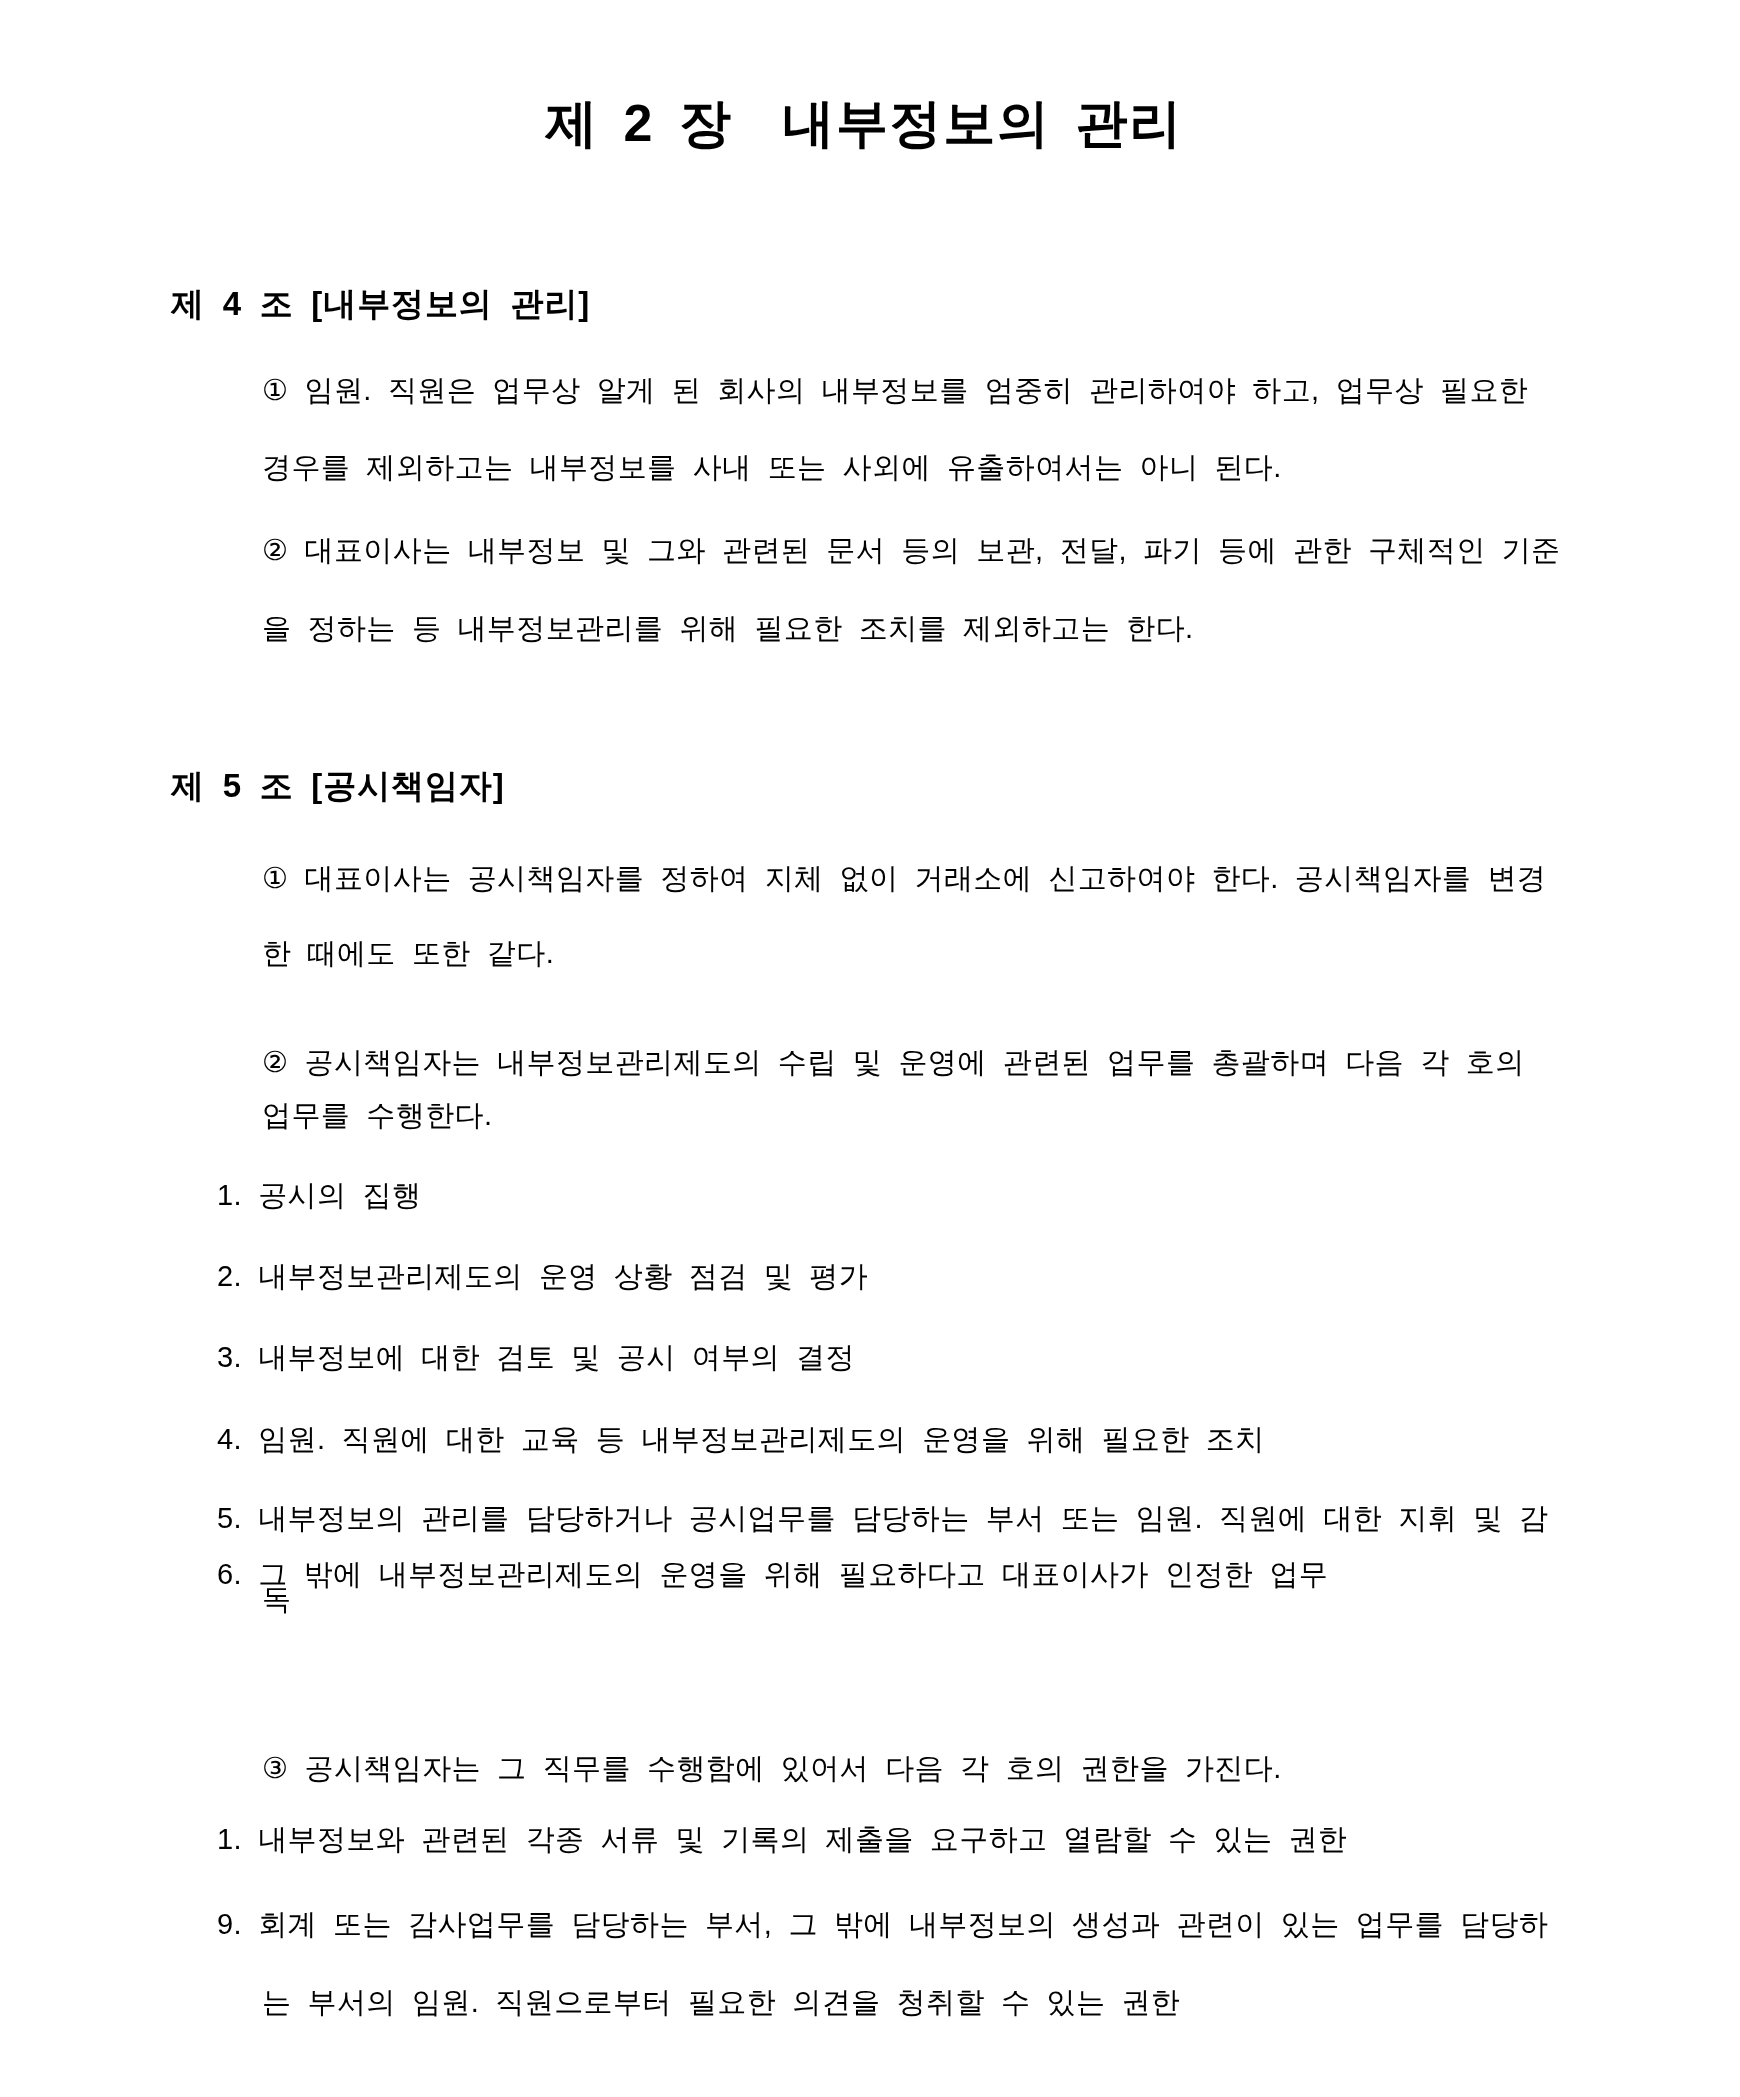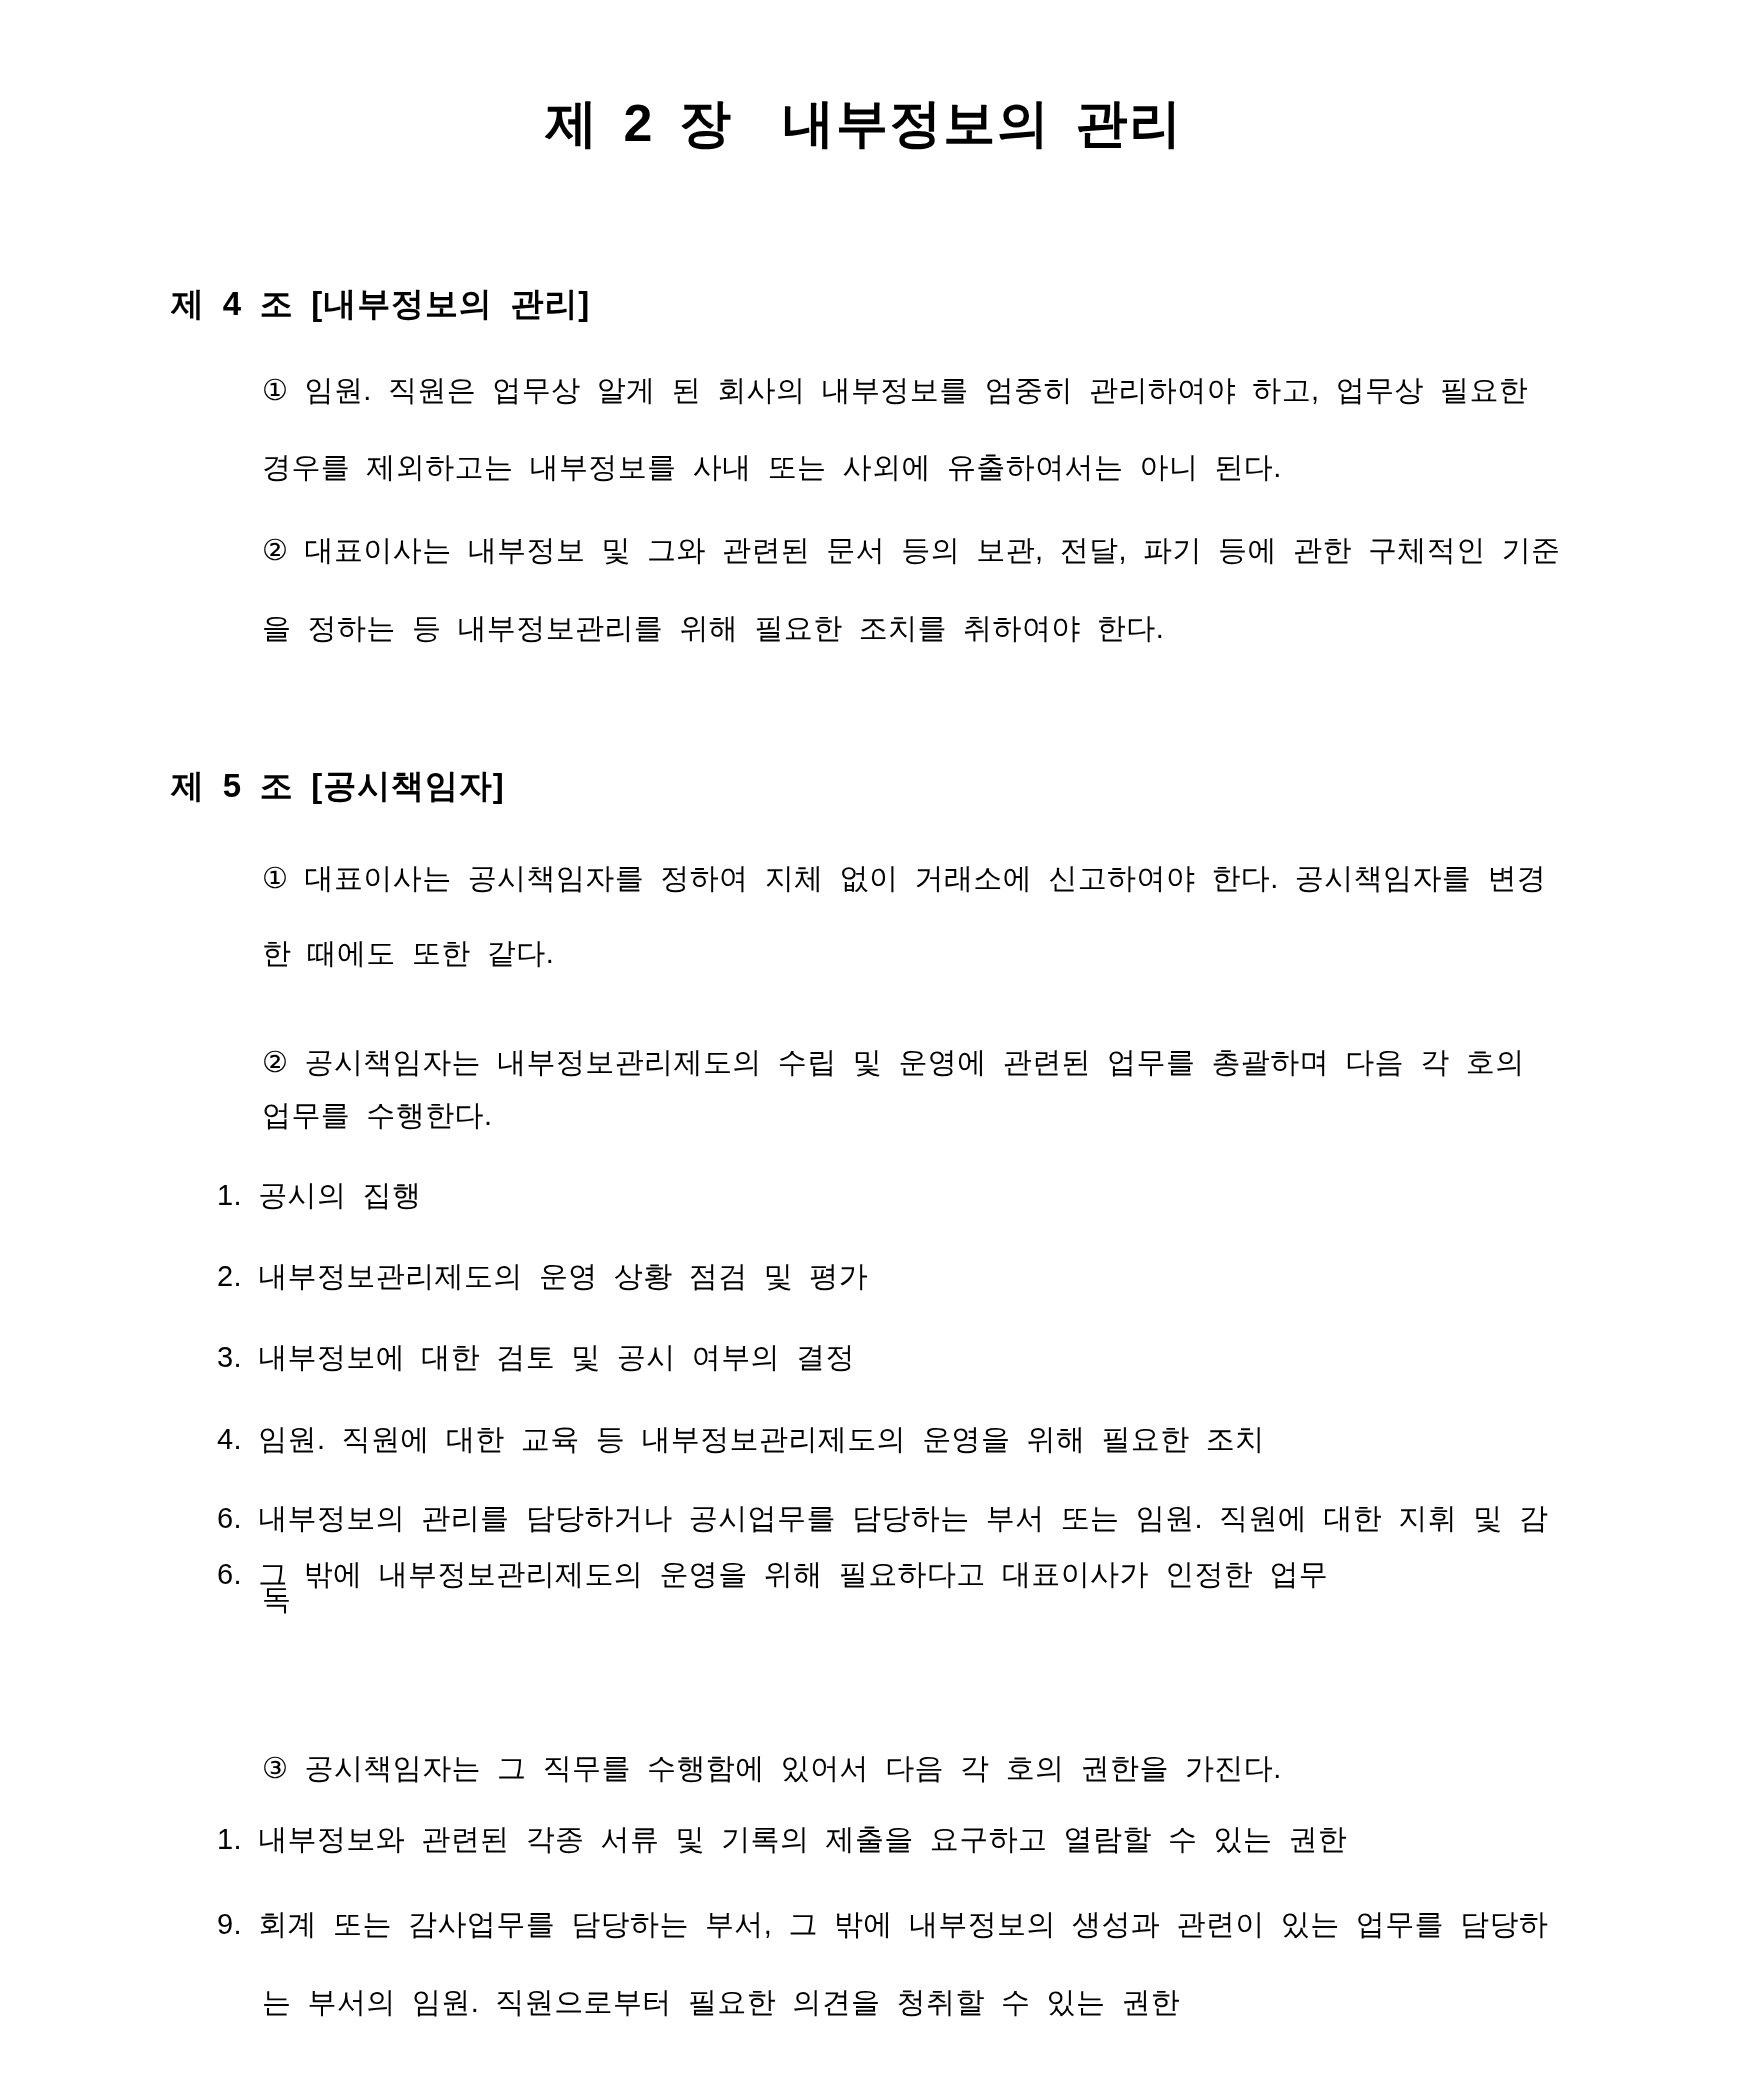--- a/index.html
+++ b/index.html
@@ -52,34 +52,34 @@
 
 <div class="page">
 
   <div class="title">제 2 장  내부정보의 관리</div>
 
   <div class="ln heading indent-heading" style="top:286px">제 4 조 [내부정보의 관리]</div>
 
   <div class="ln indent-clause" style="top:372px">① 임원. 직원은 업무상 알게 된 회사의 내부정보를 엄중히 관리하여야 하고, 업무상 필요한</div>
   <div class="ln indent-clause" style="top:449px">경우를 제외하고는 내부정보를 사내 또는 사외에 유출하여서는 아니 된다.</div>
   <div class="ln indent-clause" style="top:532px">② 대표이사는 내부정보 및 그와 관련된 문서 등의 보관, 전달, 파기 등에 관한 구체적인 기준</div>
-  <div class="ln indent-clause" style="top:610px">을 정하는 등 내부정보관리를 위해 필요한 조치를 취하여야 한다.</div>
+  <div class="ln indent-clause" style="top:610px">을 정하는 등 내부정보관리를 위해 필요한 조치를 제외하고는 한다.</div>
 
   <div class="ln heading indent-heading" style="top:768px">제 5 조 [공시책임자]</div>
 
   <div class="ln indent-clause" style="top:860px">① 대표이사는 공시책임자를 정하여 지체 없이 거래소에 신고하여야 한다. 공시책임자를 변경</div>
   <div class="ln indent-clause" style="top:935px">한 때에도 또한 같다.</div>
   <div class="ln indent-clause" style="top:1044px">② 공시책임자는 내부정보관리제도의 수립 및 운영에 관련된 업무를 총괄하며 다음 각 호의</div>
   <div class="ln indent-clause" style="top:1097px">업무를 수행한다.</div>
 
   <div class="ln indent-item" style="top:1177px">1. 공시의 집행</div>
   <div class="ln indent-item" style="top:1258px">2. 내부정보관리제도의 운영 상황 점검 및 평가</div>
   <div class="ln indent-item" style="top:1339px">3. 내부정보에 대한 검토 및 공시 여부의 결정</div>
   <div class="ln indent-item" style="top:1421px">4. 임원. 직원에 대한 교육 등 내부정보관리제도의 운영을 위해 필요한 조치</div>
-  <div class="ln indent-item" style="top:1500px">6. 내부정보의 관리를 담당하거나 공시업무를 담당하는 부서 또는 임원. 직원에 대한 지휘 및 감</div>
+  <div class="ln indent-item" style="top:1500px">5. 내부정보의 관리를 담당하거나 공시업무를 담당하는 부서 또는 임원. 직원에 대한 지휘 및 감</div>
   <div class="ln indent-clause" style="top:1581px">독</div>
   <div class="ln indent-item" style="top:1556px">6. 그 밖에 내부정보관리제도의 운영을 위해 필요하다고 대표이사가 인정한 업무</div>
 
   <div class="ln indent-clause" style="top:1750px">③ 공시책임자는 그 직무를 수행함에 있어서 다음 각 호의 권한을 가진다.</div>
   <div class="ln indent-item" style="top:1821px">1. 내부정보와 관련된 각종 서류 및 기록의 제출을 요구하고 열람할 수 있는 권한</div>
   <div class="ln indent-item" style="top:1906px">9. 회계 또는 감사업무를 담당하는 부서, 그 밖에 내부정보의 생성과 관련이 있는 업무를 담당하</div>
   <div class="ln indent-clause" style="top:1984px">는 부서의 임원. 직원으로부터 필요한 의견을 청취할 수 있는 권한</div>
 
 </div>
 

